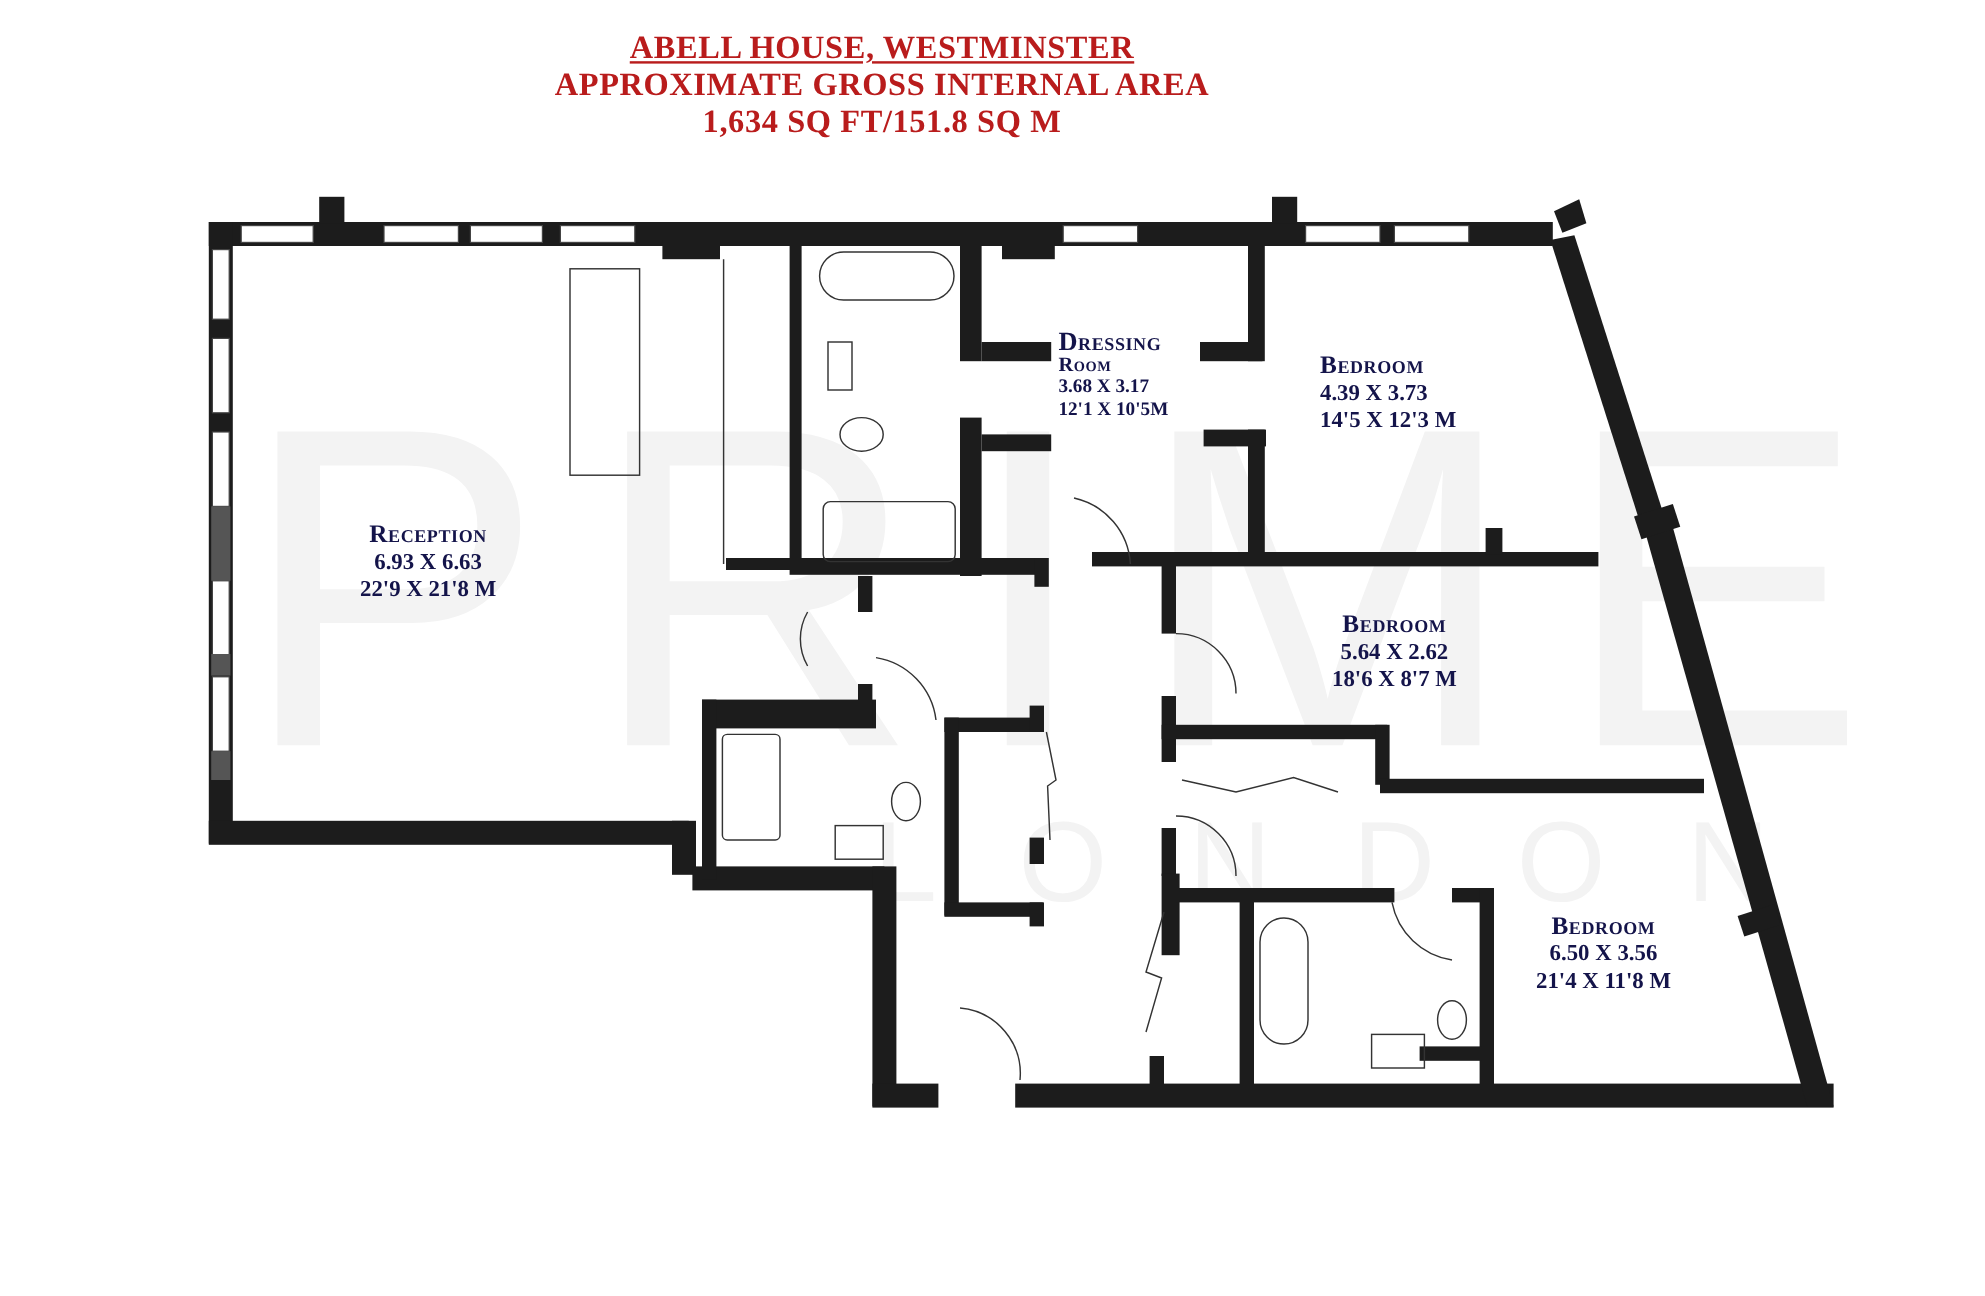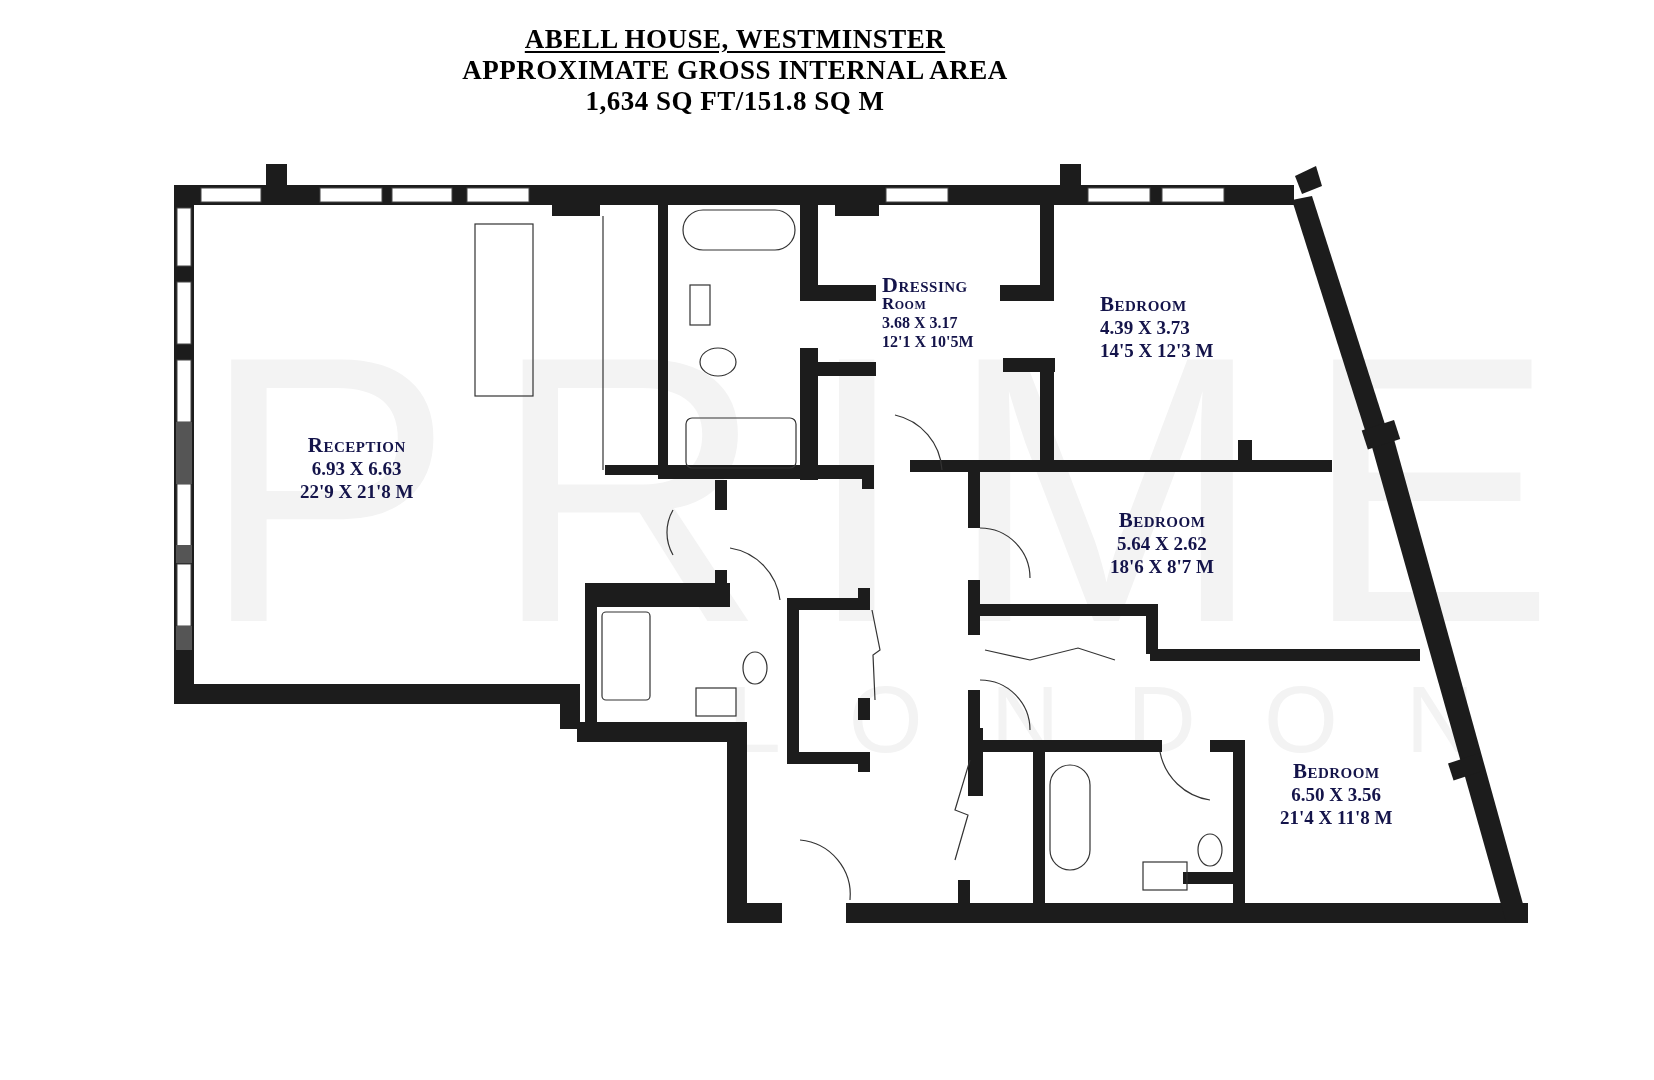--- a/index.html
+++ b/index.html
@@ -1,17 +1,17 @@
 <!DOCTYPE html>
 <html><head>
 <meta charset="utf-8">
 <style>
   html,body{margin:0;padding:0;background:#ffffff;}
   body{width:1654px;height:1080px;position:relative;overflow:hidden;font-family:"DejaVu Serif","Liberation Serif",serif;}
-  .title-block{position:absolute;left:0;top:24px;width:1470px;text-align:center;color:#000000;font-family:"Liberation Serif","DejaVu Serif",serif;font-weight:bold;font-size:27px;line-height:31px;letter-spacing:0.5px;}
+  .title-block{position:absolute;left:0;top:24px;width:1470px;text-align:center;color:#b91c1c;font-family:"Liberation Serif","DejaVu Serif",serif;font-weight:bold;font-size:27px;line-height:31px;letter-spacing:0.5px;}
   .title-block .l1{text-decoration:underline;text-underline-offset:3px;}
   .watermark{position:absolute;color:#f3f3f3;font-family:"Liberation Sans","DejaVu Sans",sans-serif;pointer-events:none;}
   .wm-main{left:200px;top:300px;font-size:380px;letter-spacing:38px;font-weight:300;line-height:380px;text-align:center;}
   .wm-sub{left:728px;top:672px;font-size:95px;letter-spacing:68px;line-height:95px;}
   svg.plan{position:absolute;left:0;top:0;}
   .room-label{position:absolute;color:#14144a;font-family:"Liberation Serif","DejaVu Serif",serif;font-weight:bold;font-size:19px;line-height:23px;white-space:nowrap;}
   .room-label .name{font-variant:small-caps;font-size:21px;letter-spacing:0.5px;}
 </style>
 </head>
 <body>

